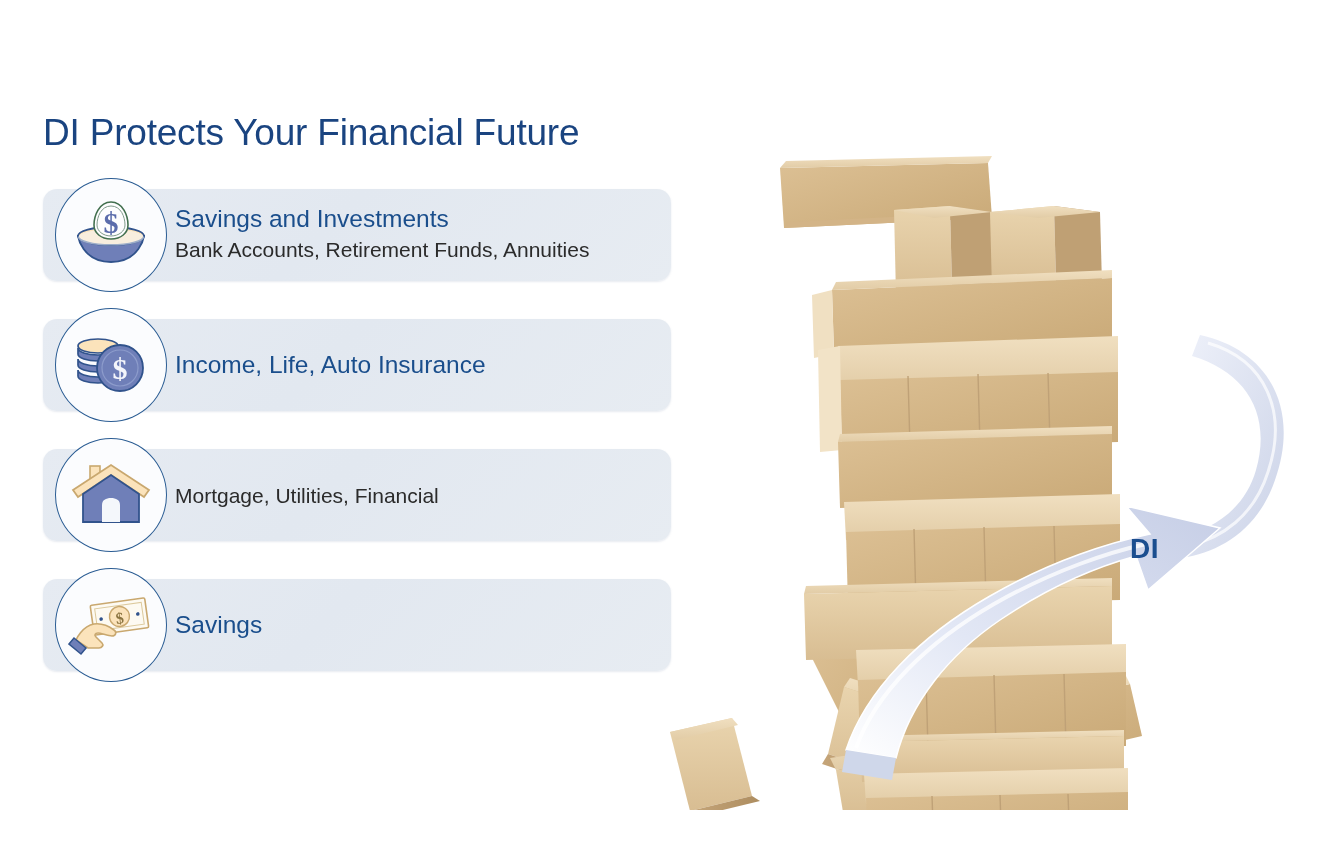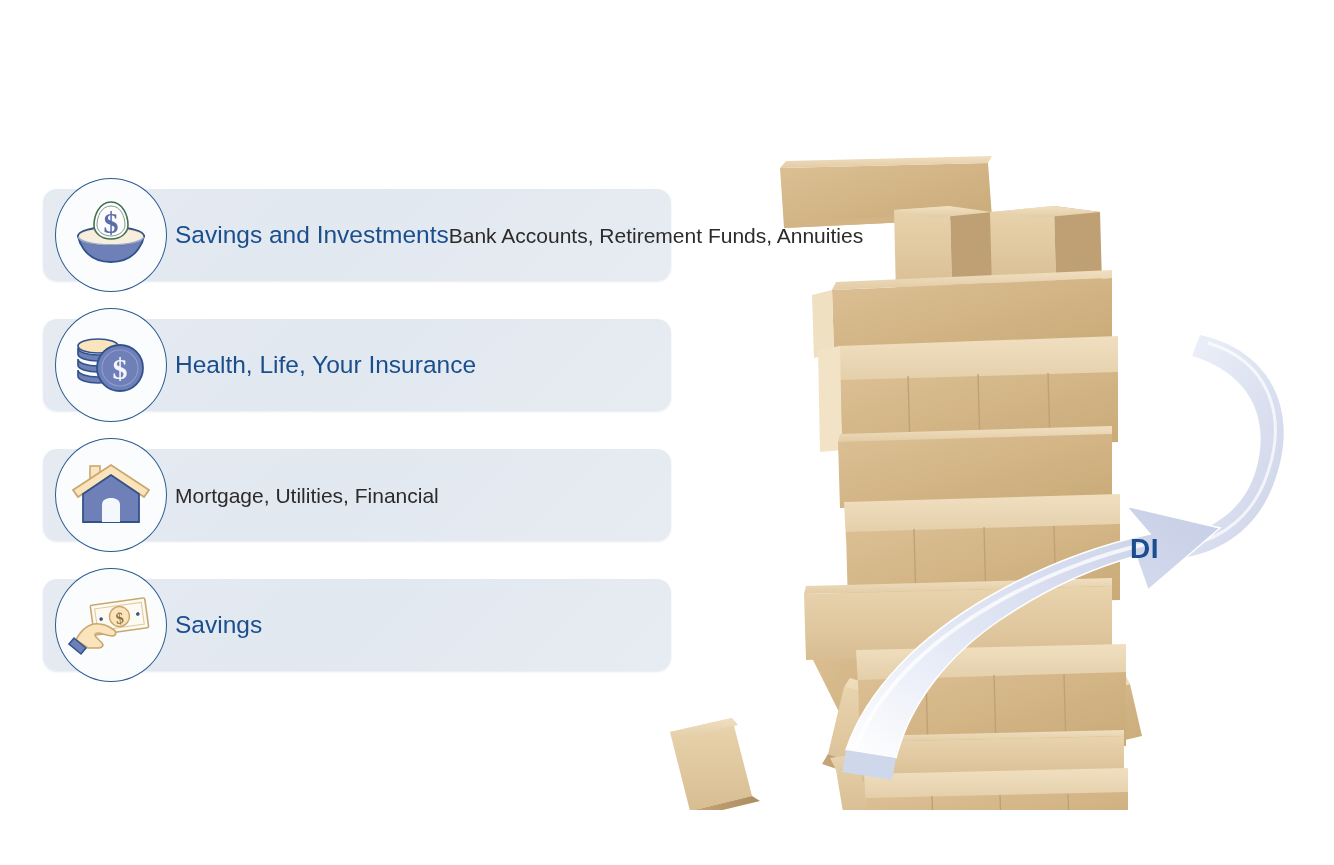--- a/index.html
+++ b/index.html
@@ -69,23 +69,22 @@
     overflow: hidden;
   }
   .feature-icon-wrap svg { display:block; }
 
   .feature-text {
     position: absolute;
     left: 132px;
     top: 0;
     height: 92px;
     display: flex;
-    flex-direction: row;
+    flex-direction: column;
     justify-content: center;
-    align-items: center;
   }
 
   .feature-title {
     font-size: 24.5px;
     color: #1a4e8c;
     line-height: 1.18;
     white-space: nowrap;
   }
   .feature-sub {
     font-size: 21px;
@@ -113,20 +112,21 @@
     font-weight: bold;
     color: #1b4e8f;
     letter-spacing: 0.5px;
   }
 </style>
 </head>
 <body>
 
 <div id="left-panel">
 
+  <h1 id="page-title">DI Protects Your Financial Future</h1>
 
   <div id="feature-list">
 
     <div class="feature-row">
       <div class="feature-card"></div>
       <div class="feature-icon-wrap">
         <svg width="86" height="86" viewBox="0 0 86 86">
 
           <path d="M10 44 C10 44 14 70 43 70 C72 70 76 44 76 44 Z" fill="#6f7fb8" stroke="#31538c" stroke-width="1.8"></path>
 
@@ -156,21 +156,21 @@
             <path d="M10 32 C10 36 19 39 30 39 C41 39 50 36 50 32 L50 26 C50 30 41 33 30 33 C19 33 10 30 10 26 Z"></path>
           </g>
           <ellipse cx="30" cy="24" rx="20" ry="7" fill="#fbe3bb" stroke="#31538c" stroke-width="1.7"></ellipse>
 
           <circle cx="52" cy="46" r="23" fill="#6f7fb8" stroke="#31538c" stroke-width="1.8"></circle>
           <circle cx="52" cy="46" r="18" fill="none" stroke="#8c9bcb" stroke-width="1.2"></circle>
           <text x="52" y="57" text-anchor="middle" font-family="'Liberation Serif', serif" font-size="30" font-weight="bold" fill="#f4f6fb">$</text>
         </svg>
       </div>
       <div class="feature-text">
-        <div class="feature-title">Health, Life, Your Insurance</div>
+        <div class="feature-title">Income, Life, Auto Insurance</div>
       </div>
     </div>
 
     <div class="feature-row">
       <div class="feature-card"></div>
       <div class="feature-icon-wrap">
         <svg width="86" height="86" viewBox="0 0 86 86">
 
           <rect x="22" y="14" width="10" height="18" fill="#fbe3bb" stroke="#c9a86f" stroke-width="1.6"></rect>
 

